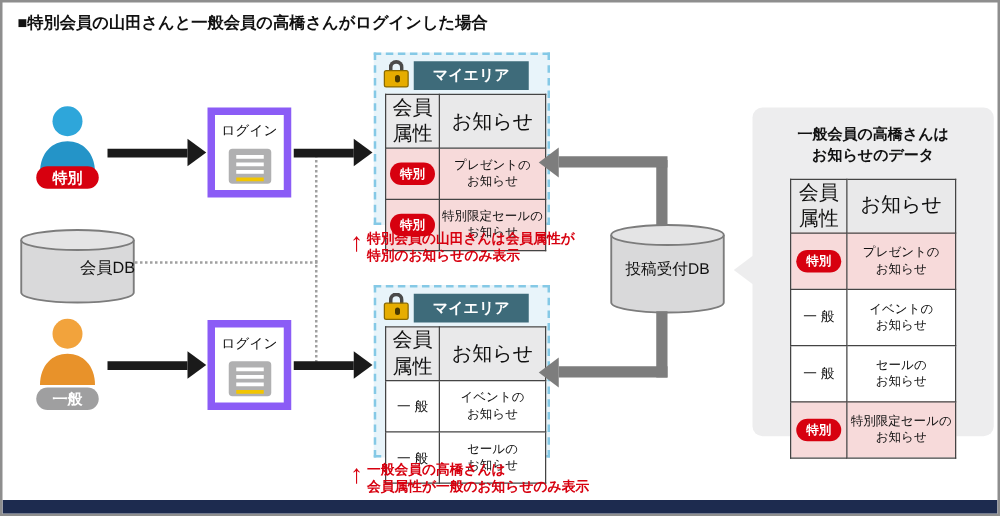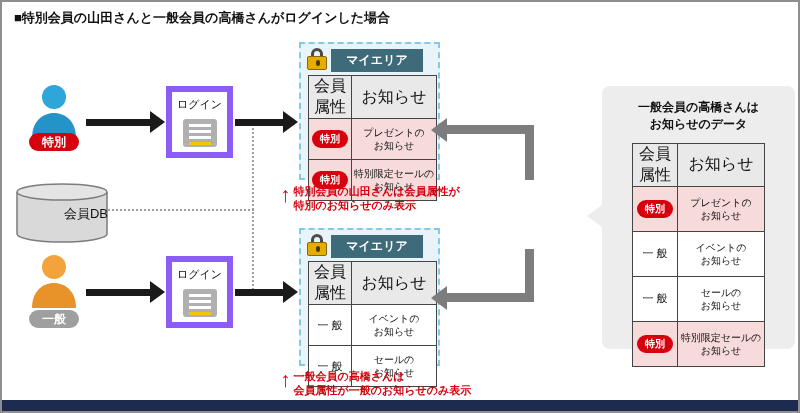--- a/index.html
+++ b/index.html
@@ -206,20 +206,27 @@
     <span class="note-arrow">↑</span>
     <span class="note-text">特別会員の山田さんは会員属性が
 特別のお知らせのみ表示</span>
   </div>
   <div class="abs note" style="left:278px;top:367px;">
     <span class="note-arrow">↑</span>
     <span class="note-text">一般会員の高橋さんは
 会員属性が一般のお知らせのみ表示</span>
   </div>
 
+  <div class="abs cyl" style="left:486px;top:176px;width:92px;height:74px;">
+    <svg width="92" height="74" viewBox="0 0 92 74">
+      <path d="M1,10 v54 a45,8 0 0 0 90,0 v-54" fill="#d9d9da" stroke="#7c7c7c" stroke-width="1.5"></path>
+      <ellipse cx="46" cy="10" rx="45" ry="8" fill="#e4e4e5" stroke="#7c7c7c" stroke-width="1.5"></ellipse>
+    </svg>
+    <div class="cyl-label" style="font-size:12.5px;">投稿受付DB</div>
+  </div>
 
   <div class="abs gray-shaft" style="left:523px;top:126px;width:9px;height:52px;"></div>
   <div class="abs gray-shaft" style="left:445px;top:123px;width:87px;height:9px;"></div>
   <div class="abs gray-head" style="left:429px;top:116px;"></div>
 
   <div class="abs gray-shaft" style="left:523px;top:247px;width:9px;height:53px;"></div>
   <div class="abs gray-shaft" style="left:445px;top:291px;width:87px;height:9px;"></div>
   <div class="abs gray-head" style="left:429px;top:284px;"></div>
 
   <div class="abs callout" style="left:600px;top:84px;">

